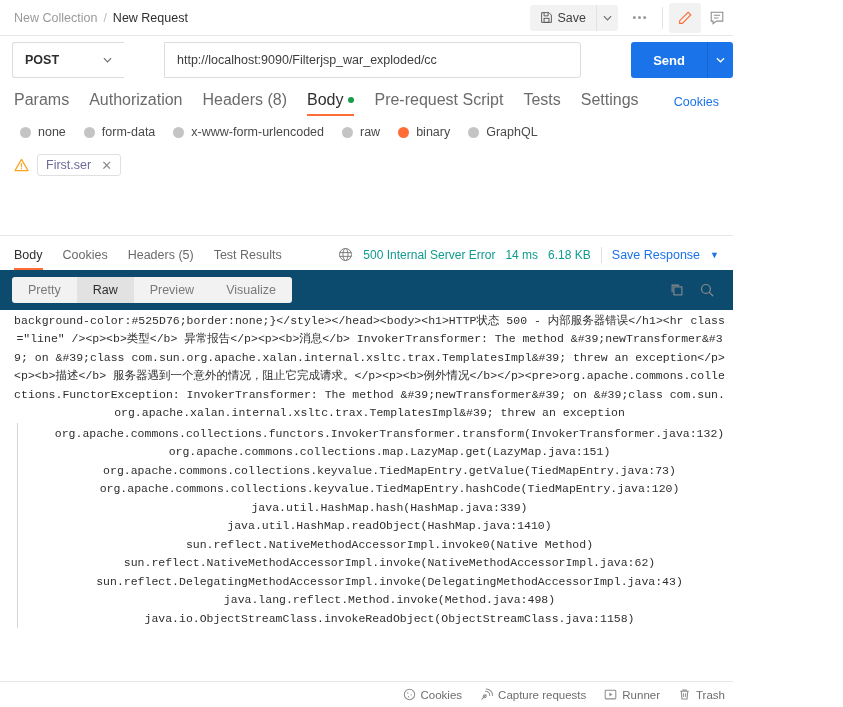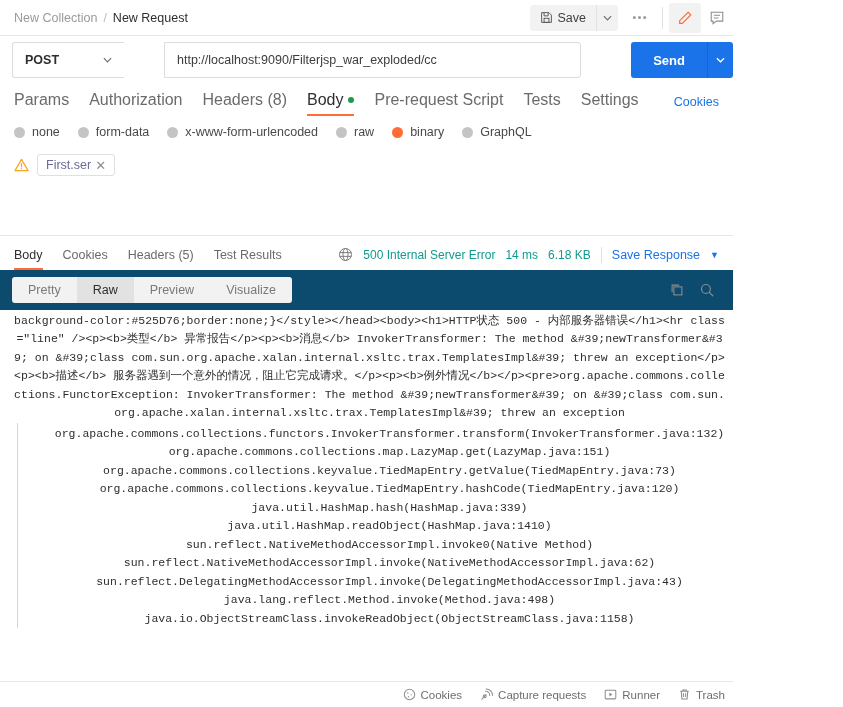--- a/index.html
+++ b/index.html
@@ -89,31 +89,31 @@
   .req-tab.active::after {
     content: ""; position: absolute; left: 0; right: 0; bottom: 0;
     height: 2px; background: #ff6c37;
   }
   .green-dot { width: 6px; height: 6px; border-radius: 50%; background: #1a9c4a; display: inline-block; }
   .cookies-link { margin-left: auto; font-size: 12.5px; color: #1a73e8; cursor: pointer; padding-bottom: 7px; }
 
   
   .body-types {
     flex: 0 0 32px; display: flex; align-items: center;
-    padding: 0 14px; gap: 18px;
+    padding: 0 20px; gap: 18px;
   }
   .radio-opt { display: flex; align-items: center; gap: 7px; font-size: 12.5px; color: #4a4a4a; cursor: pointer; }
   .radio-dot { width: 11px; height: 11px; border-radius: 50%; background: #c4c4c4; flex: 0 0 11px; }
   .radio-opt.selected .radio-dot { background: #ff6c37; }
 
   
   .file-area { flex: 0 0 34px; display: flex; align-items: center; padding: 0 14px; gap: 8px; }
   .warn-icon { flex: 0 0 15px; }
   .file-chip {
-    display: flex; align-items: center; gap: 4px;
+    display: flex; align-items: center; gap: 10px;
     border: 1px solid #e0e0e0; border-radius: 3px;
     padding: 3px 8px; background: #fff; font-size: 12.5px; color: #6b6b9b;
   }
   .chip-x { color: #8d8d8d; cursor: pointer; font-size: 13px; line-height: 1; }
 
   
   .req-spacer { flex: 1 1 auto; background: #fff; min-height: 0; }
 
   
   .resp-sep { flex: 0 0 1px; background: #e6e6e6; }

